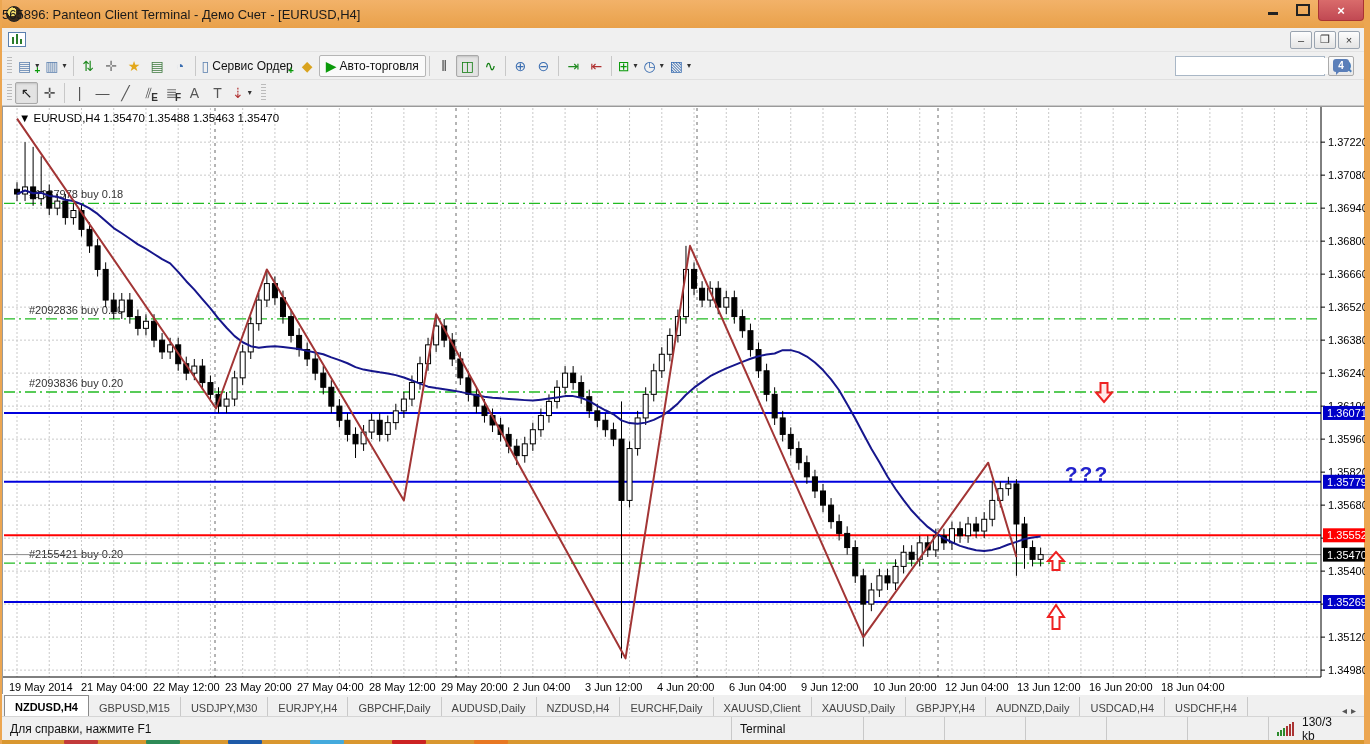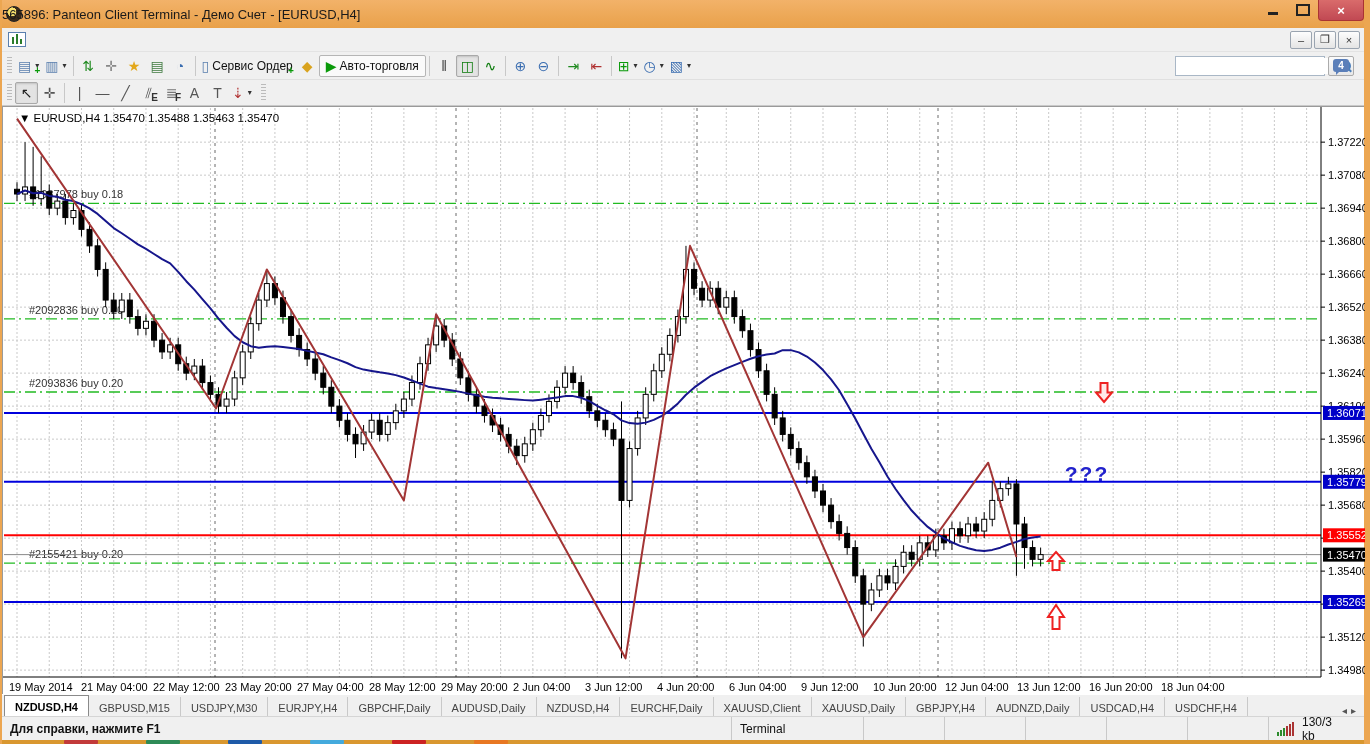--- a/index.html
+++ b/index.html
@@ -56,21 +56,21 @@
   .chartzone { height:588px; position:relative; background:#fff; border-left:1px solid #9a9a9a; border-top:1px solid #9a9a9a; }
   .chartzone svg { position:absolute; left:0; top:0; }
   
   .tabbar { height:22px; background:#F0F0F0; display:flex; align-items:flex-end; padding:0 2px; border-top:1px solid #fff; }
   .tab { height:19px; padding:2px 10px 0; font-size:11px; color:#444; display:flex; align-items:center; border-right:1px solid #C9C9C9; }
   .tab.active { background:#fff; border:1px solid #8a8a8a; border-bottom:none; color:#000; height:21px; font-weight:bold; }
   .tab-arrows { margin-left:auto; display:flex; gap:4px; color:#555; font-size:10px; padding-right:6px; }
   
   .statusbar { height:24px; background:#F0F0F0; border-top:1px solid #D5D5D5; display:flex; align-items:stretch; font-size:12px; color:#111; }
   .cell { border-right:1px solid #C9C9C9; display:flex; align-items:center; padding:0 8px; }
-  .cell.help { flex:0 0 730px;font-weight:bold; }
+  .cell.help { flex:0 0 730px; }
   .cell.profile { flex:0 0 132px; }
   .cell.empty { flex:0 0 81px; }
   .cell.net { flex:1; justify-content:flex-end; gap:8px; border-right:none; padding-right:14px; }
   .bars { display:flex; align-items:flex-end; gap:1px; height:14px; }
   .bars i { width:2px; background:#2c8a2c; }
   .bars i.r { background:#a33; }
   .gripcorner { width:14px; background:
      linear-gradient(135deg, transparent 0 50%, #aaa 50% 55%, transparent 55% 70%, #aaa 70% 75%, transparent 75% 90%, #aaa 90% 95%, transparent 95%); }
   
   .sliver { height:4px; background:#D9972F; position:relative; }

